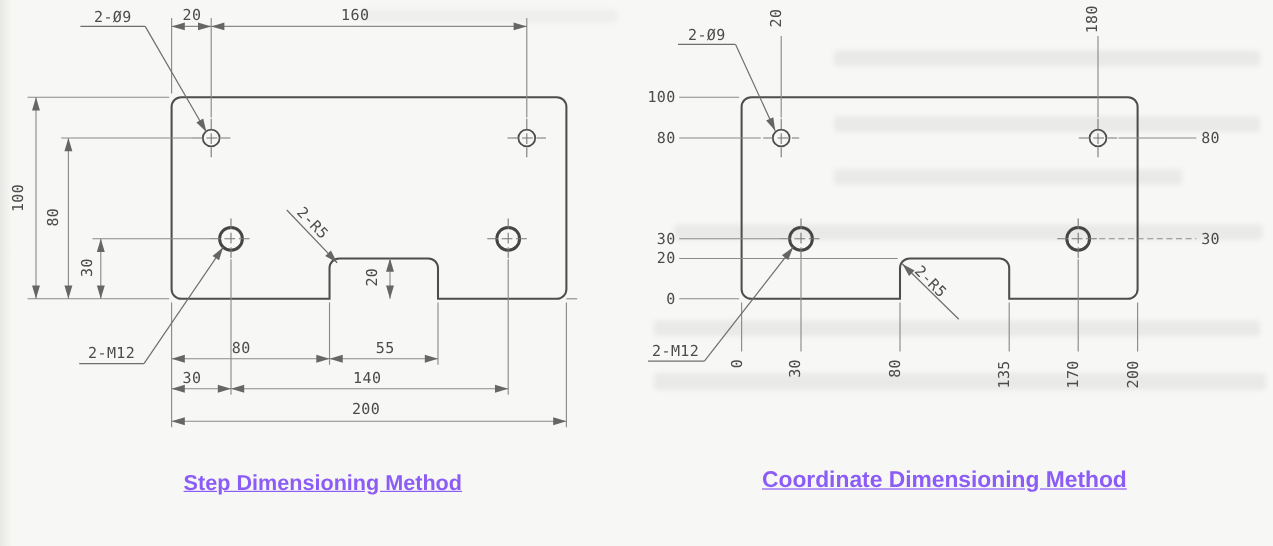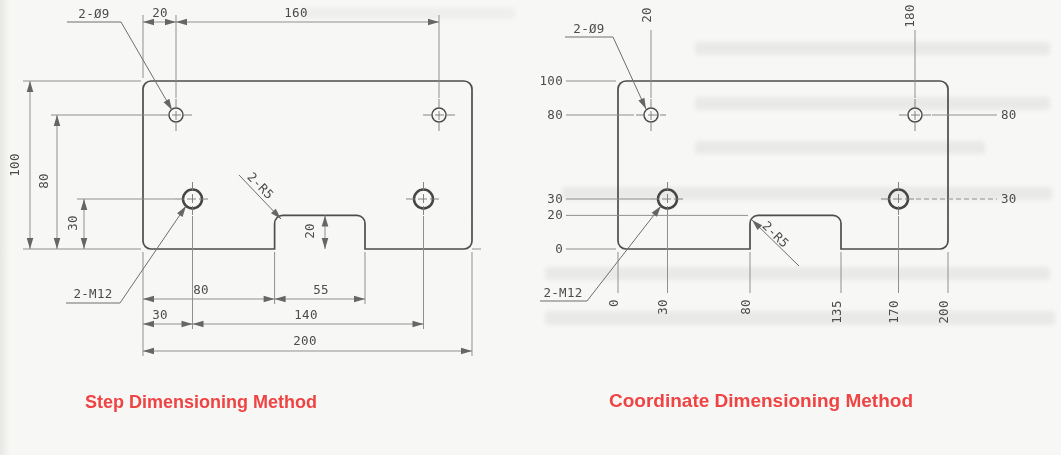--- a/index.html
+++ b/index.html
@@ -16,23 +16,23 @@
   
   .plate{fill:none;stroke:#4d4d4d;stroke-width:1.7;}
   .hole{fill:none;stroke:#4d4d4d;stroke-width:1.5;}
   .hole-m12{fill:none;stroke:#454545;stroke-width:2.5;}
   .cl{stroke:#777;stroke-width:.9;stroke-dasharray:9 3;fill:none;}
   .dim{stroke:#8a8a8a;stroke-width:.95;fill:none;}
   .dimdash{stroke:#8a8a8a;stroke-width:.95;stroke-dasharray:5 3;fill:none;}
   .ldr{stroke:#6e6e6e;stroke-width:1;fill:none;}
   .ul{stroke:#6e6e6e;stroke-width:1;}
   text.d{font:12.5px "DejaVu Sans Mono", monospace;fill:#4c4c4c;letter-spacing:.3px;}
-  .caption{position:absolute;font-weight:700;color:#ef4444;text-align:left;white-space:nowrap;}
+  .caption{position:absolute;font-weight:700;color:#8b5cf6;text-align:right;white-space:nowrap;text-decoration:underline;}
   .caption.left{left:85px;top:392px;width:300px;font-size:18px;}
-  .caption.right{left:609px;top:390px;width:360px;font-size:19px;}
+  .caption.right{left:579px;top:390px;width:360px;font-size:19px;}
 </style>
 </head>
 <body>
 
 <div class="scan-edge"></div>
 <div class="bleed faint" style="left:300px;top:8px;width:215px;height:11px;"></div>
 <div class="bleed" style="left:695px;top:42px;width:355px;height:13px;"></div>
 <div class="bleed" style="left:695px;top:97px;width:355px;height:13px;"></div>
 <div class="bleed" style="left:695px;top:141px;width:290px;height:13px;"></div>
 <div class="bleed" style="left:562px;top:187px;width:490px;height:13px;"></div>

